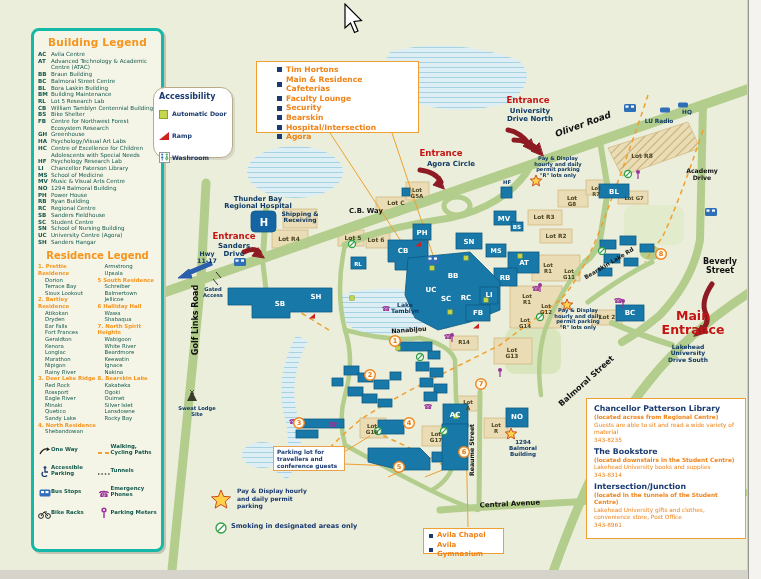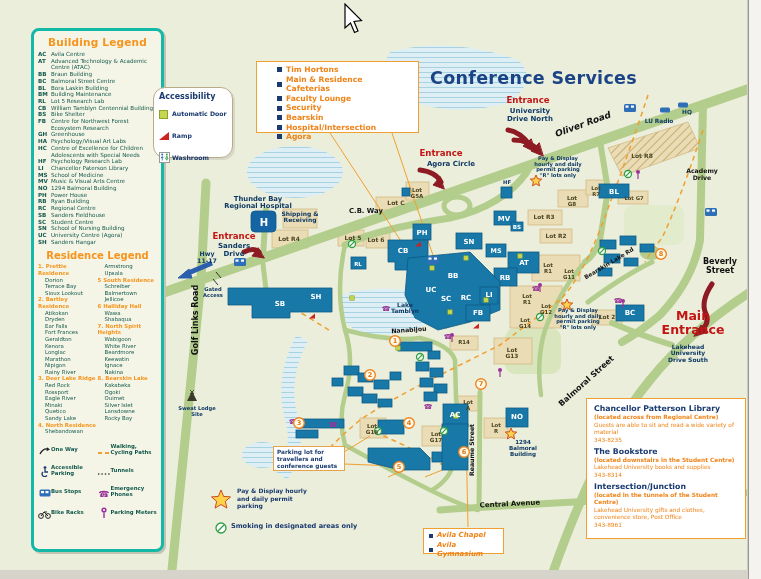--- a/index.html
+++ b/index.html
@@ -32,21 +32,21 @@
   .access-icon{width:13px;flex:none;}
   .access-label{font-size:6.2px;font-weight:bold;color:#1a3a70;}
   
   .obox{background:#fff;border:1.5px solid #f0a030;padding:3px 20px;}
   .obox-item{display:flex;align-items:center;color:#ef8318;font-weight:bold;}
   .obox-bullet{width:5px;height:5px;background:#1a3a70;margin-right:4px;flex:none;}
   #services-box{left:256px;top:61px;width:163px;height:72px;}
   #services-box .obox-item{font-size:7.6px;line-height:9.6px;}
   #conference-box{left:310px;top:477px;width:143px;height:37px;}
   #conference-box .obox-item{font-size:8px;line-height:10.4px;}
-  #avila-box{left:423px;top:528px;width:81px;height:26px;padding:2px 5px;font-style:italic;}
+  #avila-box{left:423px;top:528px;width:81px;height:26px;padding:2px 5px;}
   #avila-box .obox-item{font-size:7px;line-height:9.6px;}
   #avila-box .obox-bullet{width:4px;height:4px;}
   
   #travellers-box{left:273px;top:446px;width:72px;height:25px;background:#fff;border:1px solid #e8a24a;font-size:5.8px;line-height:1.25;font-weight:bold;color:#1a3a70;padding:2px 3px;}
   
   #paydisplay-note{left:237px;top:487px;width:70px;font-size:6px;line-height:1.25;font-weight:bold;color:#1a3a70;}
   #smoking-note{left:231px;top:522px;width:180px;font-size:6.6px;font-weight:bold;color:#1a3a70;}
   
   #page-title{left:430px;top:68px;font-size:17.5px;font-weight:bold;color:#1a4485;letter-spacing:.3px;}
   
@@ -739,21 +739,20 @@
           <div class="obox-bullet"></div>
           <div>Hospital/Intersection</div>
         </div>
         <div class="obox-item">
           <div class="obox-bullet"></div>
           <div>Agora</div>
         </div>
       </div>
 
     
-    <div id="page-title" class="overlay">Conference Services</div>
 
     
     <div id="travellers-box" class="overlay">Parking lot for travellers and conference guests</div>
 
     
 
     
     <div id="avila-box" class="overlay obox">
         <div class="obox-item">
           <div class="obox-bullet"></div>

